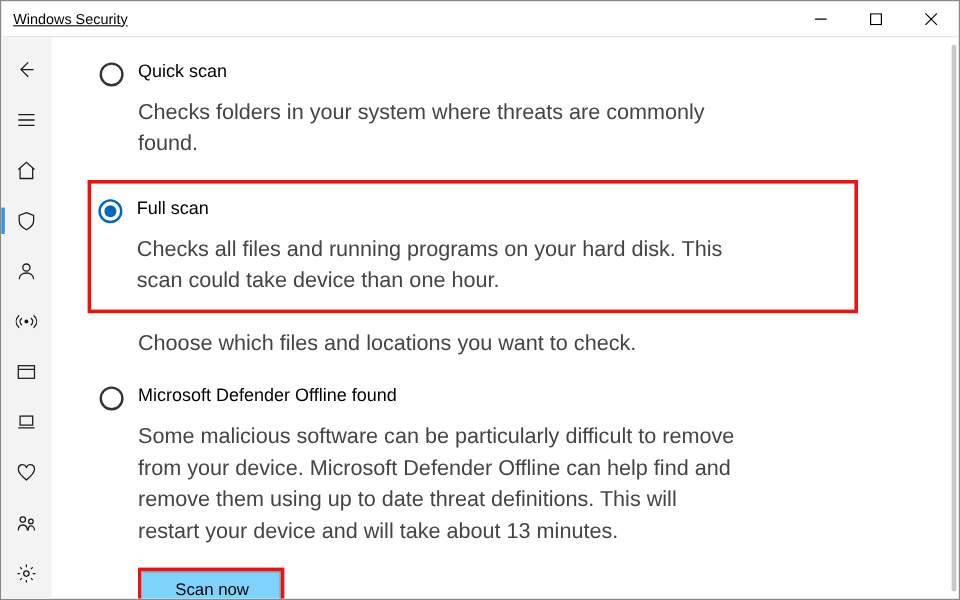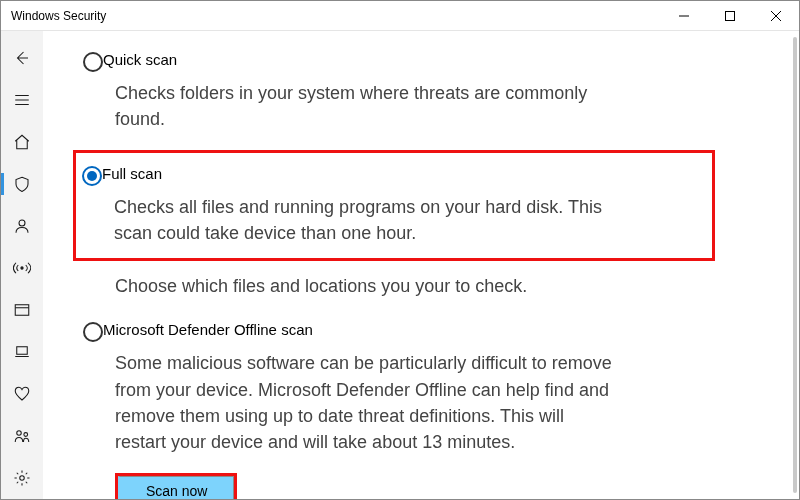--- a/index.html
+++ b/index.html
@@ -9,20 +9,21 @@
     font-family: "Segoe UI", Arial, sans-serif;
     font-size:14px; color:#1a1a1a;
     background:#ffffff;
     border:1px solid #888;
     position:relative; overflow:hidden;
   }
   .titlebar {
     height:30px; display:flex; align-items:center;
     padding-left:10px;
     border-bottom:1px solid #e5e5e5;
+    text-decoration:underline;
   }
   .titlebar-title { font-size:12px; color:#000; }
   .win-controls { position:absolute; top:0; right:0; display:flex; }
   .win-btn { width:46px; height:30px; display:flex; align-items:center; justify-content:center; }
   .win-btn svg { display:block; }
   .main { position:absolute; top:30px; bottom:0; left:0; right:0; display:flex; }
   .navrail {
     width:42px; background:#f3f3f3;
     display:flex; flex-direction:column; align-items:center;
     padding-top:6px; gap:0;
@@ -37,21 +38,21 @@
     content:""; position:absolute; left:0; top:10px; bottom:10px;
     width:3px; background:#3393df;
   }
   .nav-icon { stroke:#1a1a1a; stroke-width:1.4; fill:none; }
   .nav-spacer { flex:1; }
   .content {
     flex:1; position:relative; overflow:hidden;
     padding:16px 40px 16px 40px;
   }
   .opt {
-    display:flex; align-items:flex-start; gap:0;
+    display:flex; align-items:flex-start; gap:12px;
     padding:4px 0 2px 0;
   }
   .radio {
     width:20px; height:20px; border:2px solid #333; border-radius:50%;
     margin-top:1px; flex-shrink:0; position:relative; background:#fff;
   }
   .radio.selected { border-color:#0067c0; }
   .radio.selected::after {
     content:""; position:absolute; top:3px; left:3px; right:3px; bottom:3px;
     border-radius:50%; background:#0067c0;
@@ -179,25 +180,25 @@
     <div class="opt-desc">Checks folders in your system where threats are commonly found.</div>
 
     <div class="hl-box">
       <div class="opt">
         <span class="radio selected"></span>
         <span class="opt-title">Full scan</span>
       </div>
       <div class="opt-desc">Checks all files and running programs on your hard disk. This scan could take device than one hour.</div>
     </div>
 
-    <div class="opt-desc">Choose which files and locations you your to check.</div>
+    <div class="opt-desc">Choose which files and locations you want to check.</div>
 
     <div class="opt">
       <span class="radio"></span>
-      <span class="opt-title">Microsoft Defender Offline scan</span>
+      <span class="opt-title">Microsoft Defender Offline found</span>
     </div>
     <div class="opt-desc">Some malicious software can be particularly difficult to remove from your device. Microsoft Defender Offline can help find and remove them using up to date threat definitions. This will restart your device and will take about 13 minutes.</div>
 
     <div class="scan-row">
       <span class="scan-hl">
         <span class="scan-btn">Scan now</span>
       </span>
     </div>
 
     <div class="scrollbar"></div>

